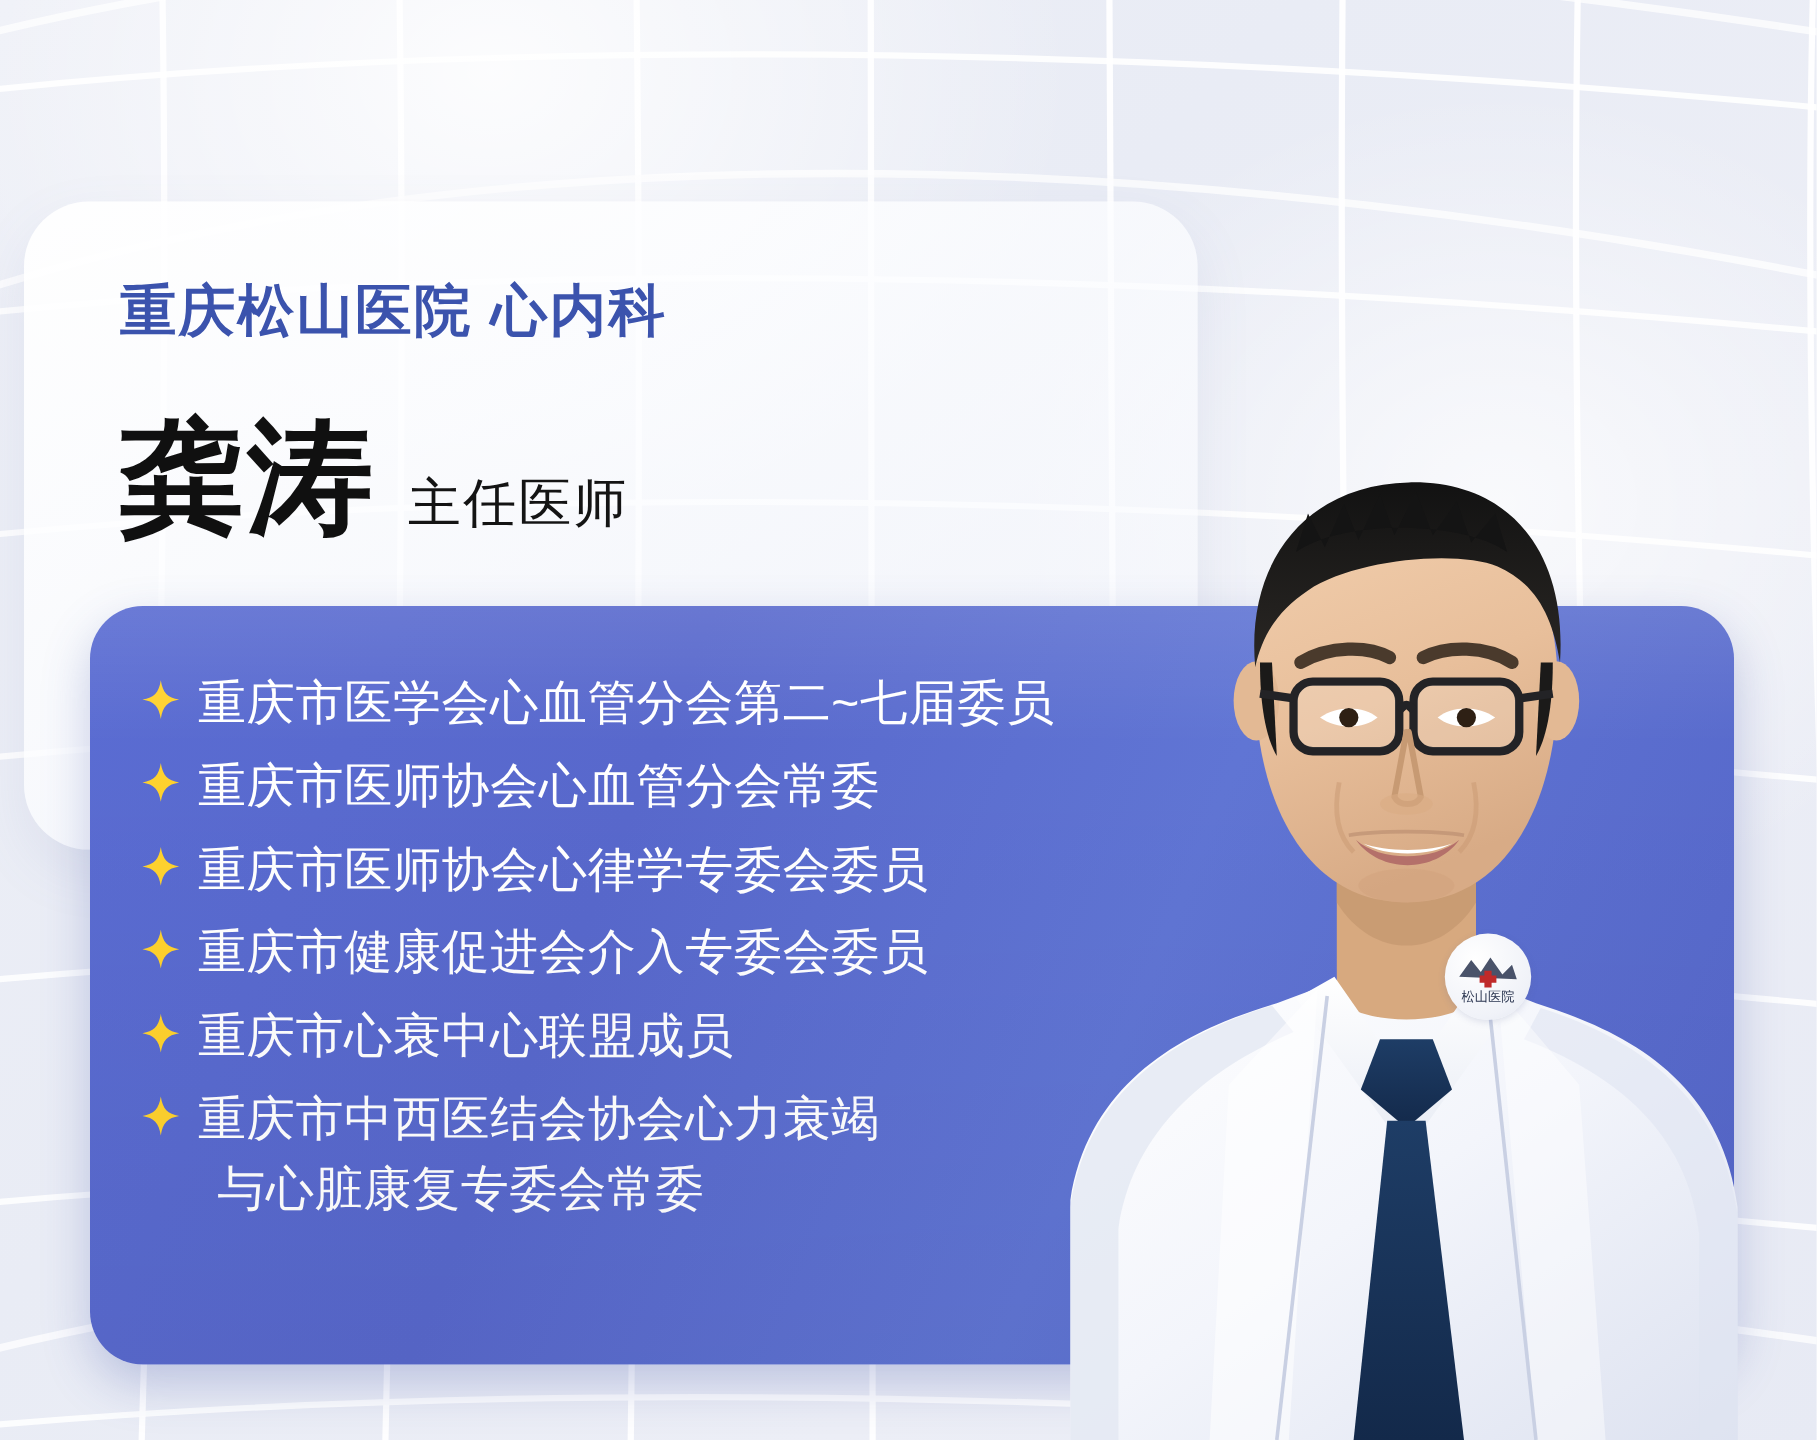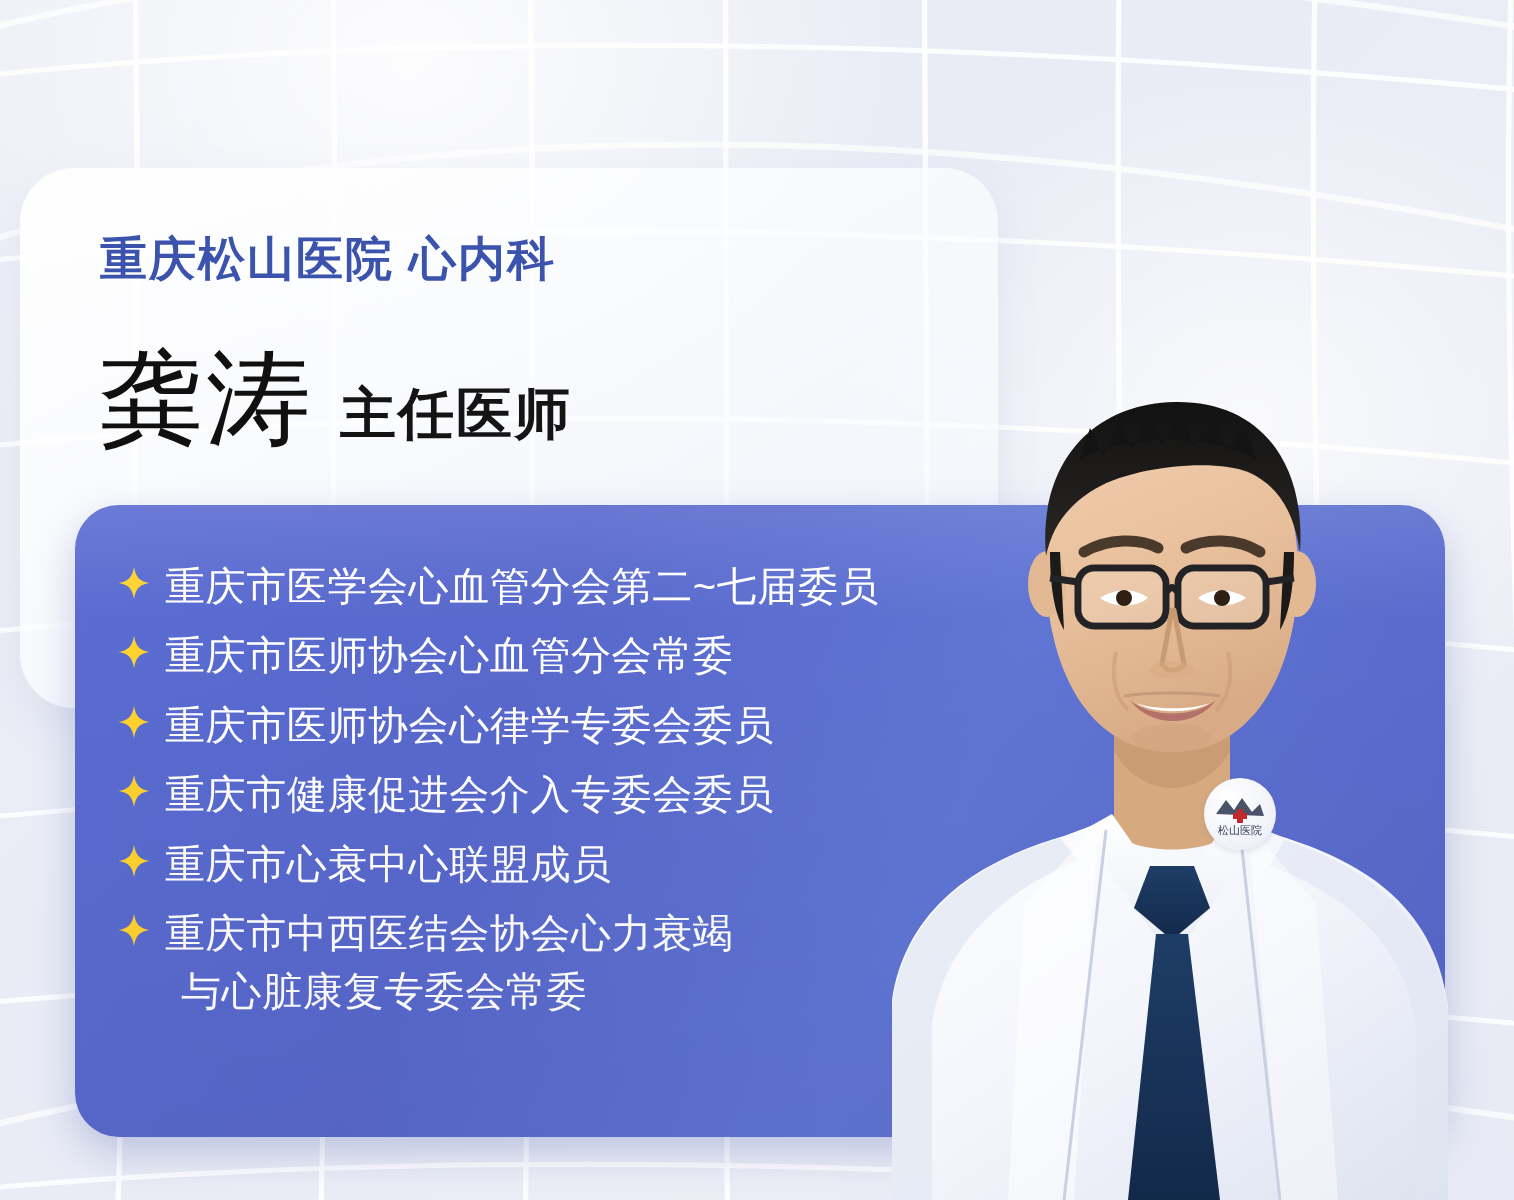--- a/index.html
+++ b/index.html
@@ -69,28 +69,28 @@
   .name-row {
     position: absolute;
     left: 98px;
     top: 345px;
     display: flex;
     align-items: flex-end;
     white-space: nowrap;
   }
   .doctor-name {
     font-size: 105px;
-    font-weight: 400;
+    font-weight: 700;
     line-height: 1;
     letter-spacing: 3px;
     color: #101010;
   }
   .doctor-rank {
-    font-size: 56px;
-    font-weight: 700;
+    font-size: 44px;
+    font-weight: 400;
     line-height: 1;
     letter-spacing: 2px;
     color: #141414;
     margin-left: 26px;
     margin-bottom: 8px;
   }
 
   
   .cred-panel {
     position: absolute;

